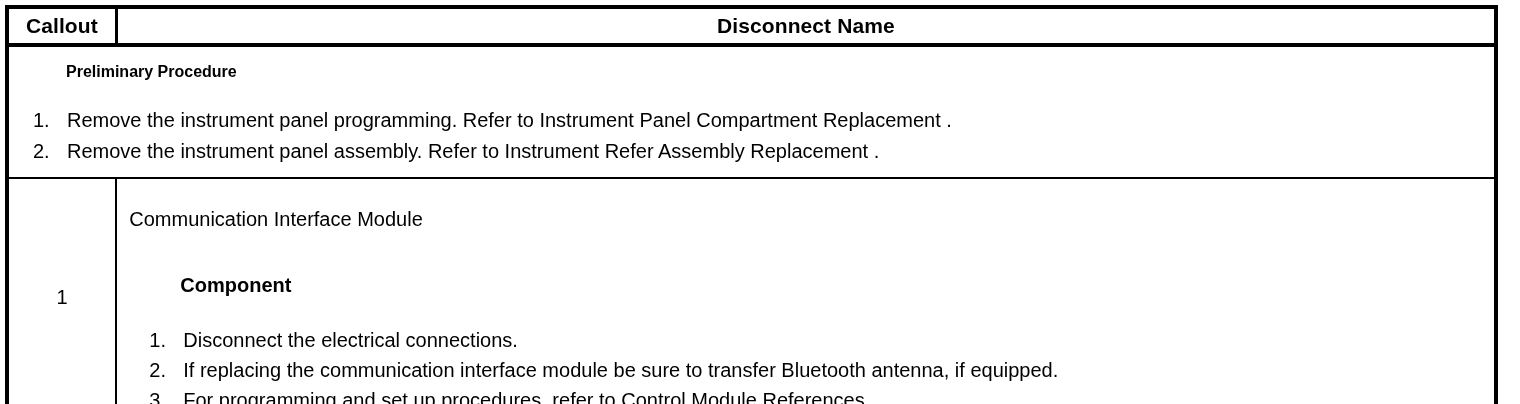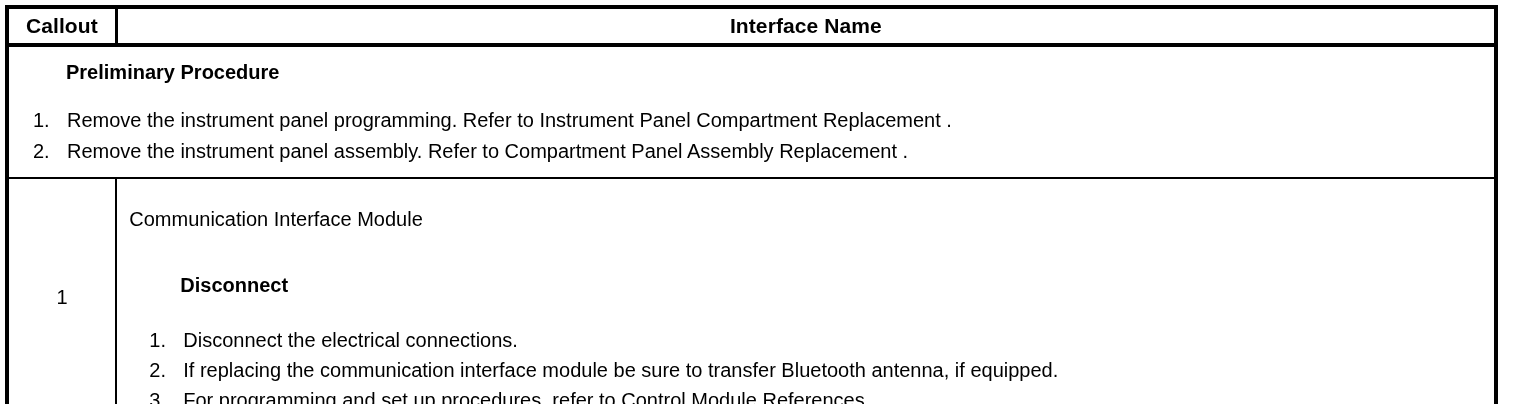--- a/index.html
+++ b/index.html
@@ -64,21 +64,21 @@
 
   
   .row-prelim td {
     border-bottom: 2px solid #000000;
     height: 130px;
   }
   .prelim-body {
     padding: 13px 0 0 0;
   }
   .prelim-title {
-    font-size: 20px;
+    font-size: 16px;
     font-weight: bold;
     margin: 0 17px 0 57px;
     line-height: 24px;
     white-space: nowrap;
   }
   ol.prelim-list {
     list-style: none;
     margin: 21px 0 0 0;
     padding: 0;
   }
@@ -157,50 +157,50 @@
       <col class="callout-col">
       <col class="name-col">
     </colgroup>
     <tbody>
 
       <tr class="row-header">
         <td class="callout-head">
           <div class="head-cell">Callout</div>
         </td>
         <td>
-          <div class="head-cell">Interface Name</div>
+          <div class="head-cell">Disconnect Name</div>
         </td>
       </tr>
 
       <tr class="row-prelim">
         <td colspan="2">
           <div class="prelim-body">
             <div class="prelim-title">Preliminary Procedure</div>
             <ol class="prelim-list">
               <li>
                 <span class="num">1.</span>
                 <span class="txt">Remove the instrument panel programming. Refer to Instrument Panel Compartment Replacement .</span>
               </li>
               <li>
                 <span class="num">2.</span>
-                <span class="txt">Remove the instrument panel assembly. Refer to Compartment Panel Assembly Replacement .</span>
+                <span class="txt">Remove the instrument panel assembly. Refer to Instrument Refer Assembly Replacement .</span>
               </li>
             </ol>
           </div>
         </td>
       </tr>
 
       <tr class="row-comp">
         <td class="callout-cell">
           <div class="callout-number">1</div>
         </td>
         <td>
           <div class="comp-body">
             <div class="comp-name">Communication Interface Module</div>
-            <div class="proc-title">Disconnect</div>
+            <div class="proc-title">Component</div>
             <ol class="proc-list">
               <li>
                 <span class="num">1.</span>
                 <span class="txt">Disconnect the electrical connections.</span>
               </li>
               <li>
                 <span class="num">2.</span>
                 <span class="txt">If replacing the communication interface module be sure to transfer Bluetooth antenna, if equipped.</span>
               </li>
               <li>

